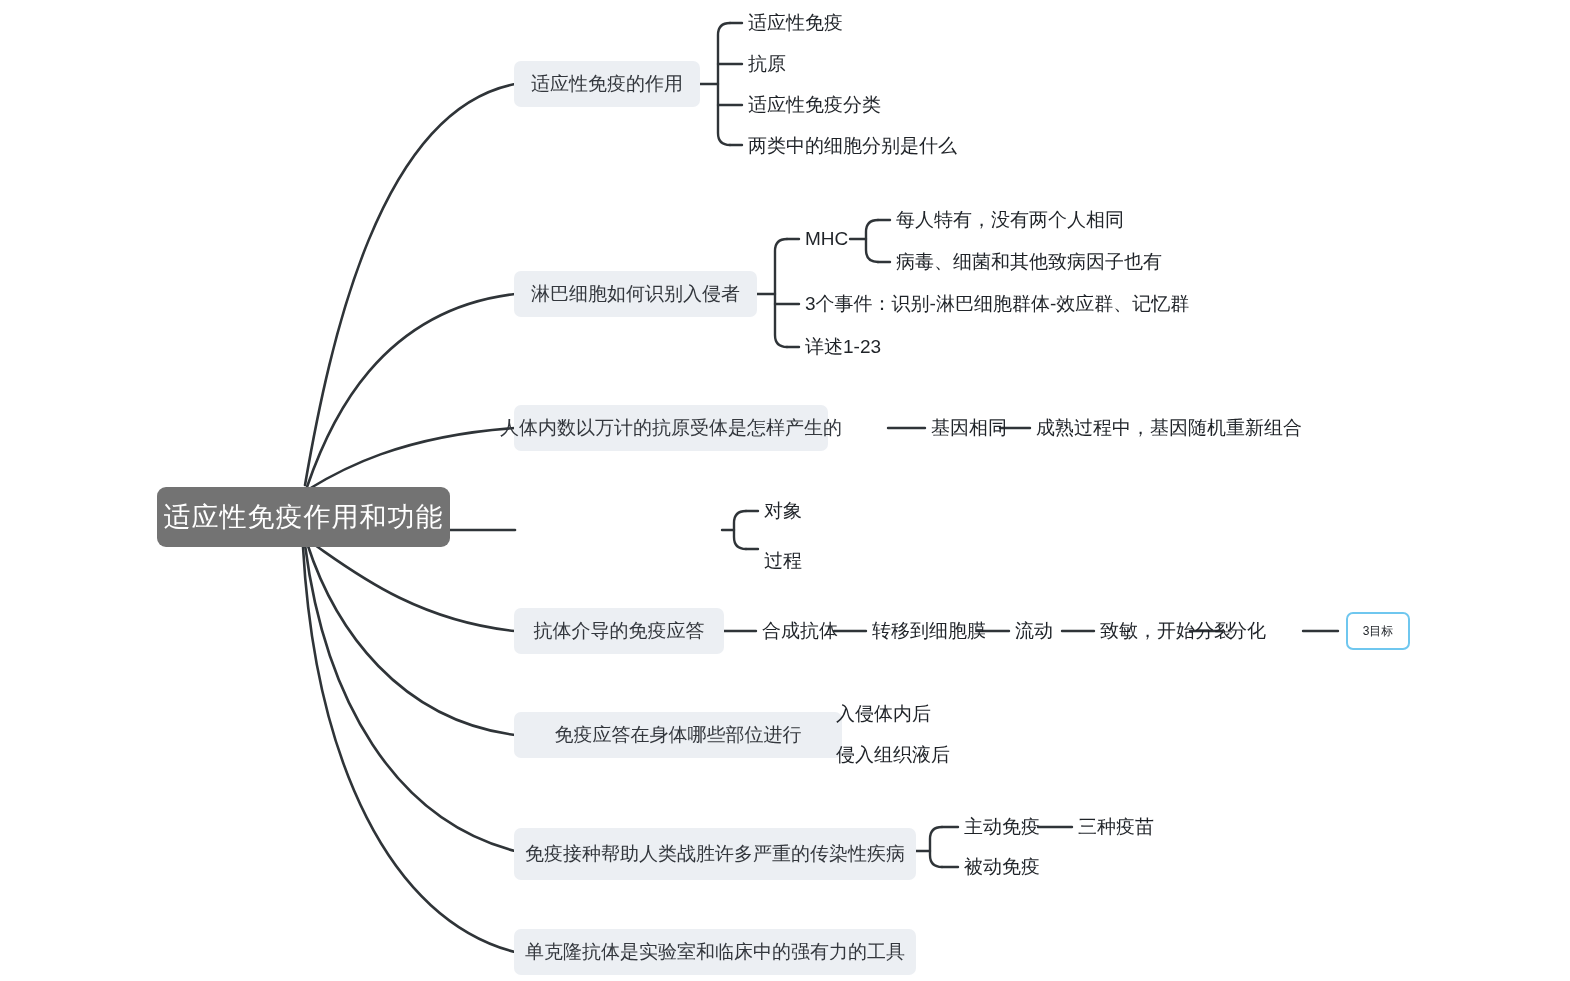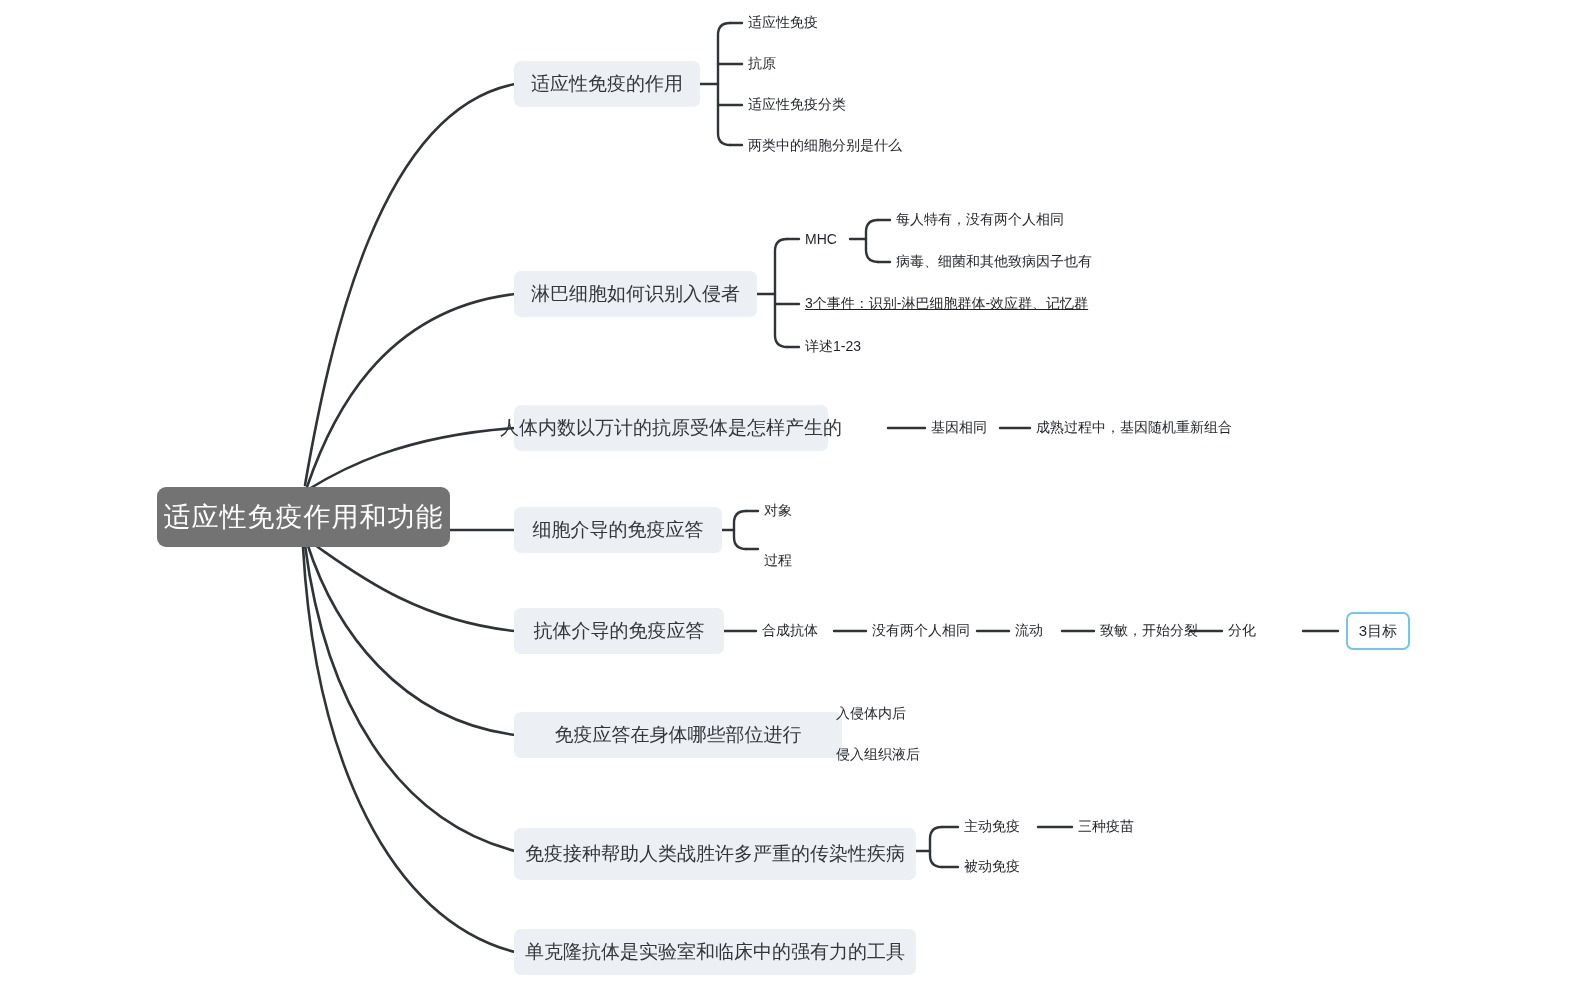--- a/index.html
+++ b/index.html
@@ -35,32 +35,32 @@
     background:#eceff3;
     color:#33373d;
     border-radius:7px;
     font-size:19px;
     padding:0 4px;
   }
 
   
   .leaf{
     color:#1f2328;
-    font-size:14px;
+    font-size:19px;
     background:transparent;
     justify-content:flex-start;
   }
 
   
   .selected{
     background:#ffffff;
     border:2px solid #6fc7ef;
     border-radius:7px;
     color:#1f2328;
-    font-size:15px;
+    font-size:12px;
     padding:0 12px;
   }
 
   .stroke{fill:none;stroke:#2f3438;stroke-width:2.6;stroke-linecap:round;stroke-linejoin:round;}
   .stroke.thin{stroke-width:2.4;}
 </style>
 </head>
 <body>
 
 <div id="canvas">
@@ -146,55 +146,52 @@
   </div>
   <div class="node leaf" style="left:805px;top:226px;height:26px;">
     <span>MHC</span>
   </div>
   <div class="node leaf" style="left:896px;top:207px;height:26px;">
     <span>每人特有，没有两个人相同</span>
   </div>
   <div class="node leaf" style="left:896px;top:249px;height:26px;">
     <span>病毒、细菌和其他致病因子也有</span>
   </div>
-  <div class="node leaf" style="left:805px;top:291px;height:26px;text-decoration:underline;">
+  <div class="node leaf" style="left:805px;top:291px;height:26px;">
     <span>3个事件：识别-淋巴细胞群体-效应群、记忆群</span>
   </div>
   <div class="node leaf" style="left:805px;top:334px;height:26px;">
     <span>详述1-23</span>
   </div>
 
   <div class="node branch" style="left:514px;top:405px;width:314px;height:46px;">
     <span>人体内数以万计的抗原受体是怎样产生的</span>
   </div>
   <div class="node leaf" style="left:931px;top:415px;height:26px;">
     <span>基因相同</span>
   </div>
   <div class="node leaf" style="left:1036px;top:415px;height:26px;">
     <span>成熟过程中，基因随机重新组合</span>
   </div>
 
-  <div class="node branch" style="left:514px;top:507px;width:208px;height:46px;">
-    <span>细胞介导的免疫应答</span>
-  </div>
   <div class="node leaf" style="left:764px;top:498px;height:26px;">
     <span>对象</span>
   </div>
   <div class="node leaf" style="left:764px;top:548px;height:26px;">
     <span>过程</span>
   </div>
 
   <div class="node branch" style="left:514px;top:608px;width:210px;height:46px;">
     <span>抗体介导的免疫应答</span>
   </div>
   <div class="node leaf" style="left:762px;top:618px;height:26px;">
     <span>合成抗体</span>
   </div>
   <div class="node leaf" style="left:872px;top:618px;height:26px;">
-    <span>没有两个人相同</span>
+    <span>转移到细胞膜</span>
   </div>
   <div class="node leaf" style="left:1015px;top:618px;height:26px;">
     <span>流动</span>
   </div>
   <div class="node leaf" style="left:1100px;top:618px;height:26px;">
     <span>致敏，开始分裂</span>
   </div>
   <div class="node leaf" style="left:1228px;top:618px;height:26px;">
     <span>分化</span>
   </div>

